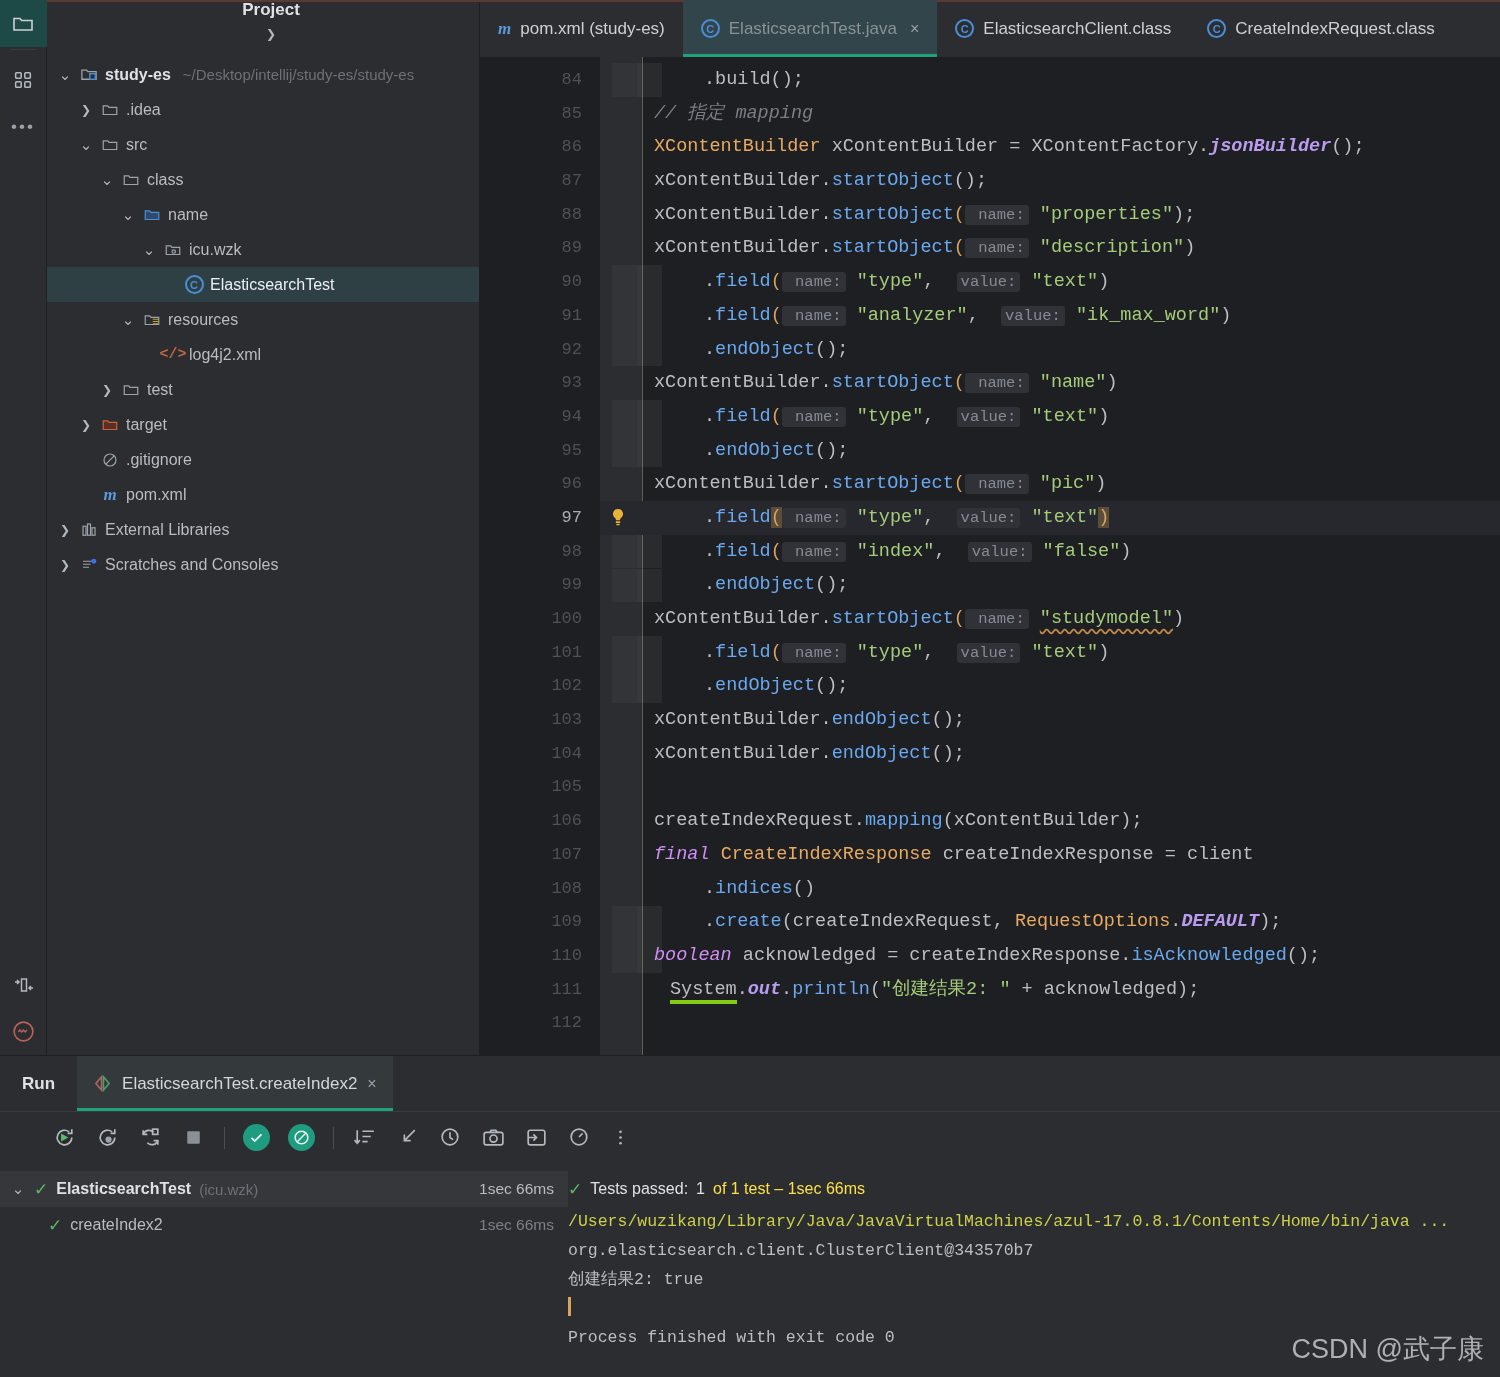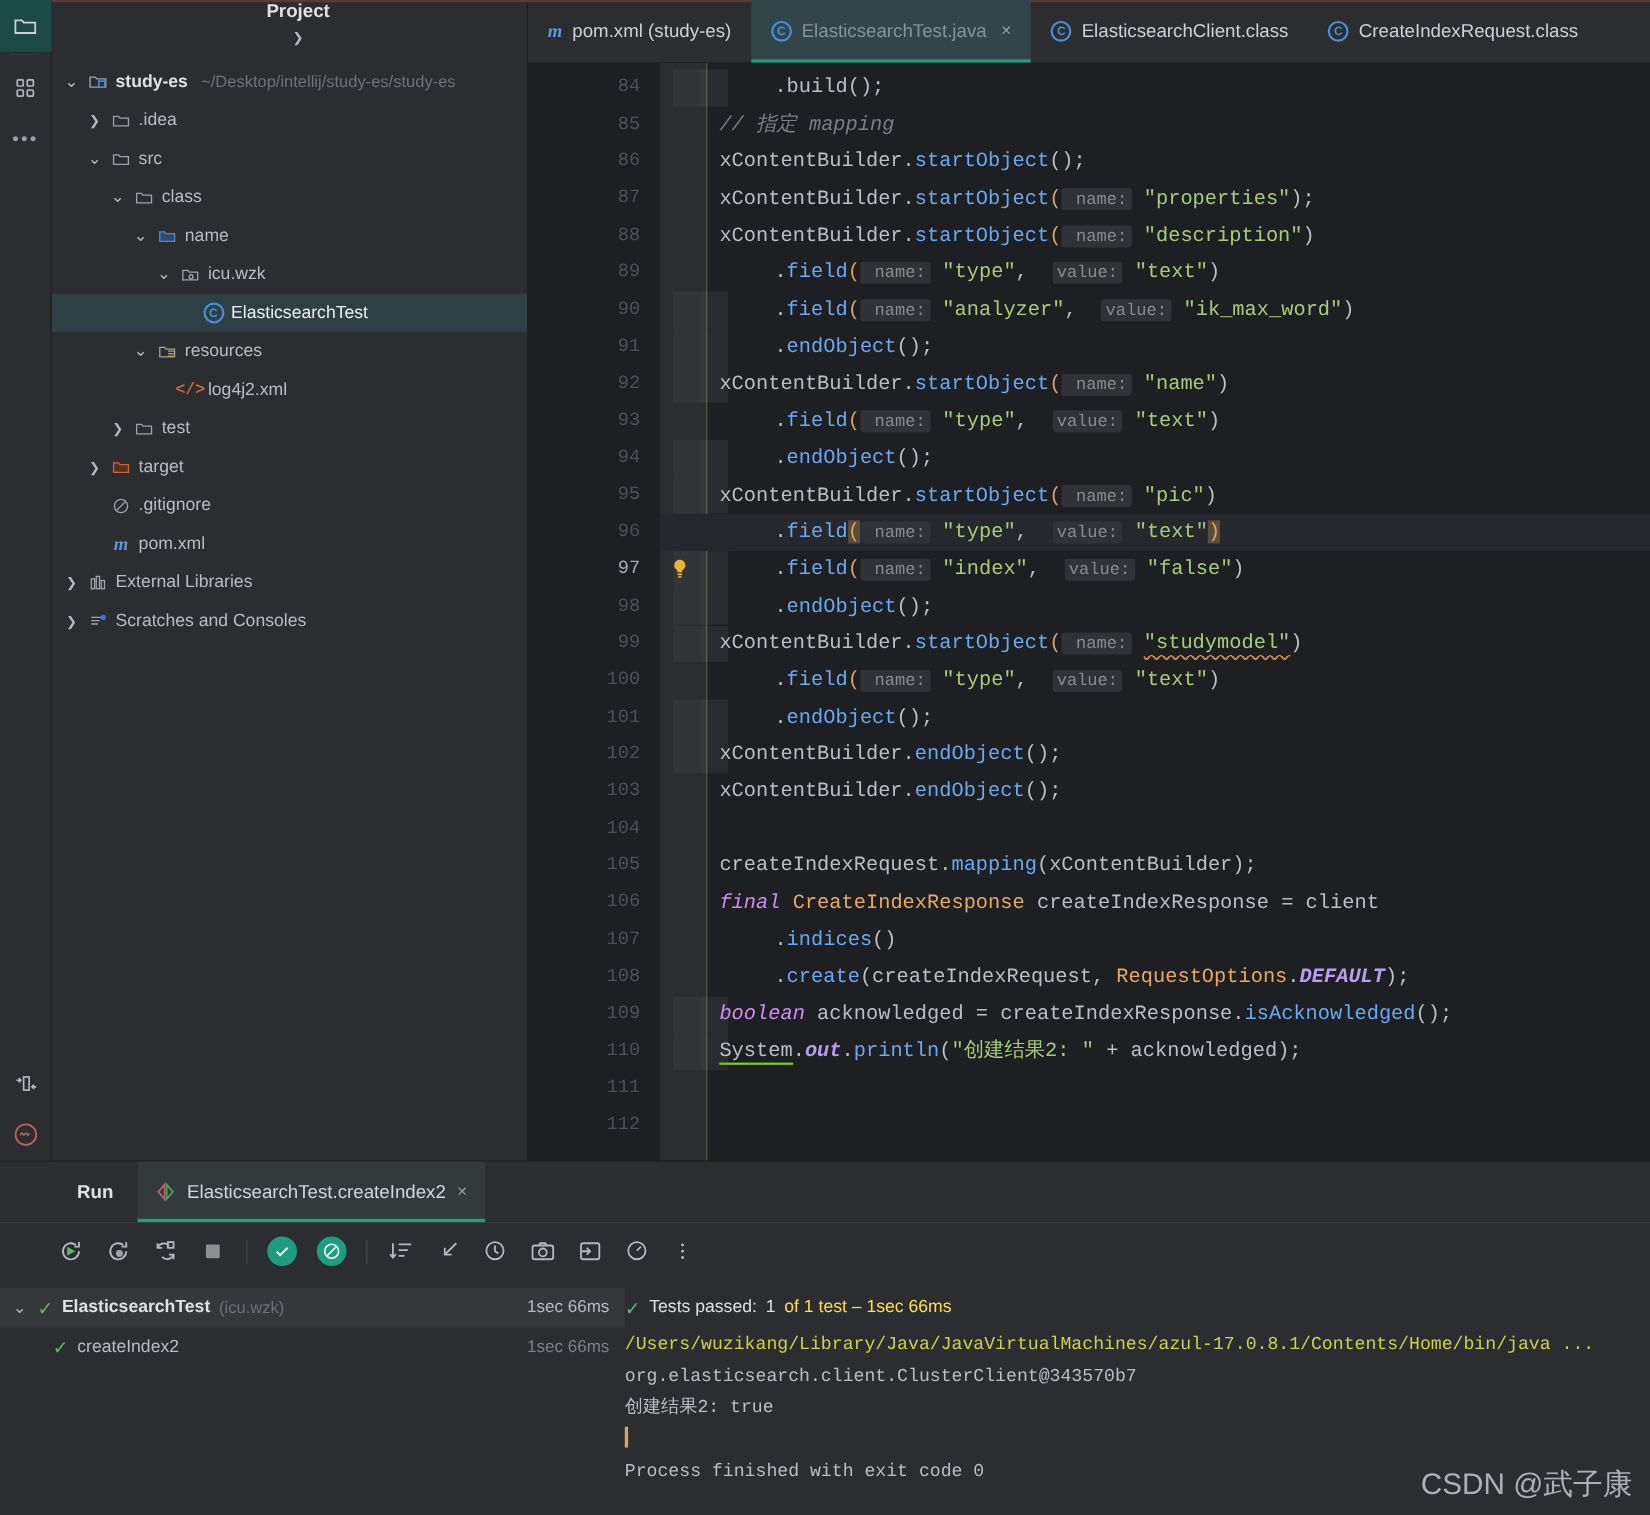--- a/index.html
+++ b/index.html
@@ -126,29 +126,29 @@
   .str { color: #a5cc7a; }
   .cmt { color: #7a7e85; font-style: italic; }
   .pln { color: #bcbec4; }
   .pnc { color: #d9a45b; }                        
   .hint {
     color: #868a91; font-size: 15.5px; background: #303238;
     border-radius: 3px; padding: 1px 4px;
   }
   .stat { color: #b99cf0; font-style: italic; font-weight: bold; }
   .warnu { text-decoration: underline wavy #c0894a; text-underline-offset: 5px; }
-  .errou { border-bottom: 2px solid #84cc16; }
+  .errou { border-bottom: 4px solid #84cc16; margin-left: 16px; }
   .caret-pair { background: rgba(217,164,91,0.30); }
 
   
   .run-window { flex: 1; display: flex; flex-direction: column; background: #2b2d30; border-top: 1px solid #1e1f22; }
   .run-tabbar { height: 55px; display: flex; align-items: stretch; }
   .run-word {
     display: flex; align-items: center; padding: 0 22px;
-    font-size: 17px; font-weight: bold; color: #dfe1e5; margin-left: 48px;
+    font-size: 17px; font-weight: bold; color: #dfe1e5;
   }
   .run-tab {
     display: flex; align-items: center; gap: 10px; padding: 0 16px;
     background: #34393c; font-size: 17px; color: #d4d6db; position: relative;
   }
   .run-tab::after {
     content: ""; position: absolute; left: 0; right: 0; bottom: 0;
     height: 3px; background: #21a179;
   }
   .run-tab .close { color: #9da0a8; font-size: 16px; }
@@ -470,20 +470,21 @@
               <div class="iblk" style="left: 12px; top: 606.6px; width: 25px; height: 33.7px;"></div>
               <div class="iblk2" style="left: 37px; top: 606.6px; width: 25px; height: 33.7px;"></div>
               <div class="iblk" style="left: 12px; top: 842.5px; width: 25px; height: 33.7px;"></div>
               <div class="iblk2" style="left: 37px; top: 842.5px; width: 25px; height: 33.7px;"></div>
               <div class="iblk" style="left: 12px; top: 876.2px; width: 25px; height: 33.7px;"></div>
               <div class="iblk2" style="left: 37px; top: 876.2px; width: 25px; height: 33.7px;"></div>
             </div>
           <div id="code-lines" style="position:relative">
               <div class="code-line" style="padding-left: 104px;"><span class="pln">.build();</span></div>
               <div class="code-line" style="padding-left: 54px;"><span class="cmt">// 指定 mapping</span></div>
+              <div class="code-line" style="padding-left: 54px;"><span class="cls">XContentBuilder</span><span class="pln"> xContentBuilder </span><span class="pln">=</span><span class="pln"> XContentFactory</span><span class="pln">.</span><span class="stat">jsonBuilder</span><span class="pln">();</span></div>
               <div class="code-line" style="padding-left: 54px;"><span class="pln">xContentBuilder</span><span class="pln">.</span><span class="mth">startObject</span><span class="pln">();</span></div>
               <div class="code-line" style="padding-left: 54px;"><span class="pln">xContentBuilder</span><span class="pln">.</span><span class="mth">startObject</span><span class="pnc">(</span><span class="hint"> name:</span><span class="pln"> </span><span class="str">"properties"</span><span class="pln">);</span></div>
               <div class="code-line" style="padding-left: 54px;"><span class="pln">xContentBuilder</span><span class="pln">.</span><span class="mth">startObject</span><span class="pnc">(</span><span class="hint"> name:</span><span class="pln"> </span><span class="str">"description"</span><span class="pln">)</span></div>
               <div class="code-line" style="padding-left: 104px;"><span class="pln">.</span><span class="mth">field</span><span class="pnc">(</span><span class="hint"> name:</span><span class="pln"> </span><span class="str">"type"</span><span class="pln">,  </span><span class="hint">value:</span><span class="pln"> </span><span class="str">"text"</span><span class="pln">)</span></div>
               <div class="code-line" style="padding-left: 104px;"><span class="pln">.</span><span class="mth">field</span><span class="pnc">(</span><span class="hint"> name:</span><span class="pln"> </span><span class="str">"analyzer"</span><span class="pln">,  </span><span class="hint">value:</span><span class="pln"> </span><span class="str">"ik_max_word"</span><span class="pln">)</span></div>
               <div class="code-line" style="padding-left: 104px;"><span class="pln">.</span><span class="mth">endObject</span><span class="pln">();</span></div>
               <div class="code-line" style="padding-left: 54px;"><span class="pln">xContentBuilder</span><span class="pln">.</span><span class="mth">startObject</span><span class="pnc">(</span><span class="hint"> name:</span><span class="pln"> </span><span class="str">"name"</span><span class="pln">)</span></div>
               <div class="code-line" style="padding-left: 104px;"><span class="pln">.</span><span class="mth">field</span><span class="pnc">(</span><span class="hint"> name:</span><span class="pln"> </span><span class="str">"type"</span><span class="pln">,  </span><span class="hint">value:</span><span class="pln"> </span><span class="str">"text"</span><span class="pln">)</span></div>
               <div class="code-line" style="padding-left: 104px;"><span class="pln">.</span><span class="mth">endObject</span><span class="pln">();</span></div>
               <div class="code-line" style="padding-left: 54px;"><span class="pln">xContentBuilder</span><span class="pln">.</span><span class="mth">startObject</span><span class="pnc">(</span><span class="hint"> name:</span><span class="pln"> </span><span class="str">"pic"</span><span class="pln">)</span></div>

